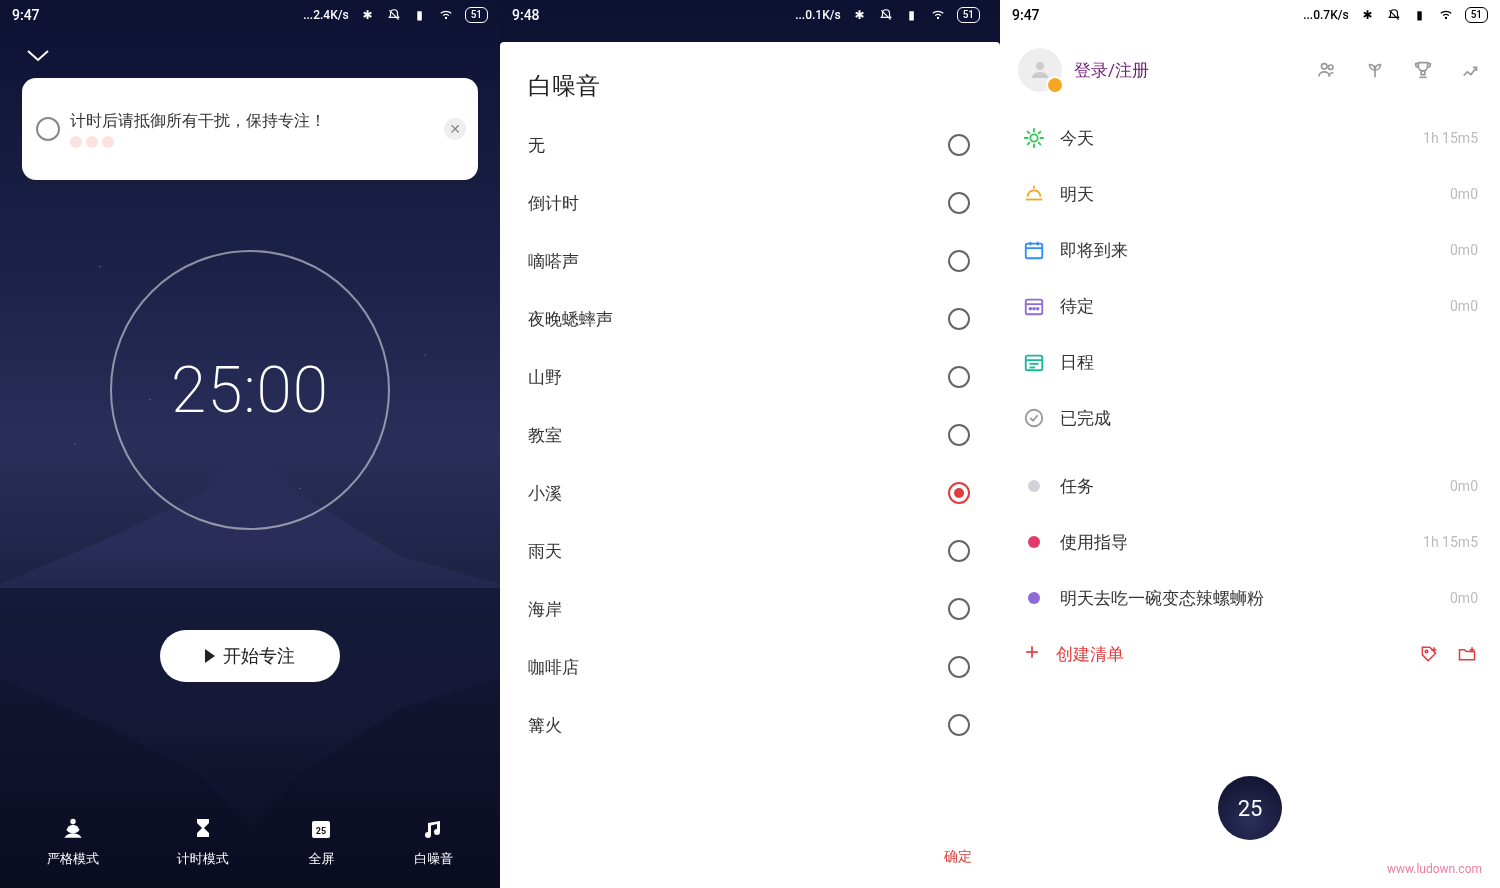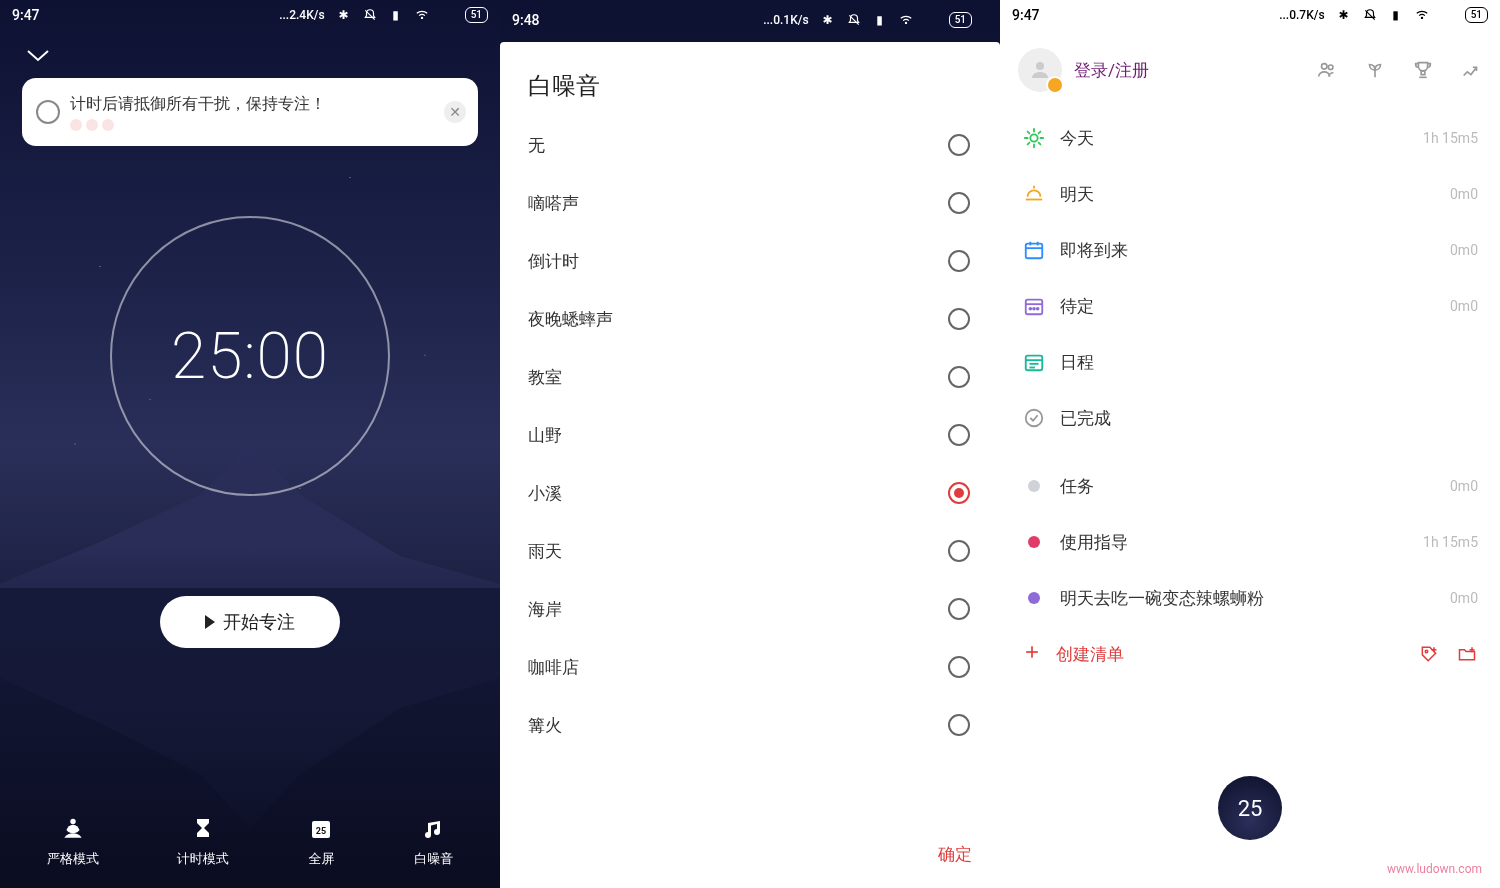--- a/index.html
+++ b/index.html
@@ -4,21 +4,21 @@
 <style>
   * { box-sizing: border-box; margin: 0; padding: 0; }
   body { font-family: -apple-system, "Segoe UI", Roboto, sans-serif; background: #fff; width: 1500px; height: 888px; overflow: hidden; position: relative; display: flex; }
   .phone { width: 500px; height: 888px; position: relative; overflow: hidden; display: flex; flex-direction: column; }
   .statusbar { height: 28px; display: flex; align-items: center; padding: 2px 12px 0 12px; font-size: 14px; font-weight: 500; }
   .statusbar .sb-time { flex: 0 0 auto; }
   .statusbar .sb-gap { flex: 1; }
   .statusbar .sb-right { display: flex; align-items: center; gap: 12px; font-size: 12px; }
   .sb-dark { color: #fff; }
   .sb-light { color: #000; }
-  .sb-batt { border: 1px solid currentColor; border-radius: 6px; padding: 0 5px; font-size: 10px; line-height: 14px; margin-left: 24px; }
+  .sb-batt { border: 1px solid currentColor; border-radius: 6px; padding: 0 5px; font-size: 10px; line-height: 14px; }
   .sb-icon-small { width: 14px; height: 14px; display: inline-flex; align-items: center; justify-content: center; }
 
   
   .p1 { background: linear-gradient(180deg,#0d1233 0%, #1c2148 30%, #2a2f5a 50%, #1a1e3e 70%, #0c0f28 100%); color: #fff; }
   .p1-bg { position: absolute; inset: 0; }
   .p1-bg .stars { position: absolute; inset: 0; background:
     radial-gradient(1px 1px at 20% 30%, #fff8, transparent),
     radial-gradient(1px 1px at 70% 20%, #fff8, transparent),
     radial-gradient(1px 1px at 40% 10%, #fff8, transparent),
     radial-gradient(1px 1px at 85% 40%, #fff6, transparent),
@@ -33,45 +33,45 @@
   }
   .p1-bg .reflection { position: absolute; left: 0; right: 0; bottom: 0; height: 300px; background: linear-gradient(180deg, #151a3a 0%, #0a0c20 100%); }
   .p1-bg .reflection::after { content:""; position:absolute; inset:0; background:
     linear-gradient(180deg, transparent 0%, #2b2f5b55 40%, transparent 100%);
     clip-path: polygon(0% 0%, 0% 30%, 20% 45%, 40% 62%, 50% 80%, 60% 62%, 80% 40%, 100% 30%, 100% 0%);
     opacity: 0.5;
   }
   .p1-content { position: relative; z-index: 2; flex: 1; display: flex; flex-direction: column; }
   .p1-chev { padding: 18px 0 0 24px; color: #fff; }
   .chev-down { width: 28px; height: 18px; }
-  .notice-card { background: #fff; border-radius: 14px; margin: 10px 22px 0 22px; padding: 15px 14px; display: flex; align-items: center; gap: 10px; color: #333; position: relative; }
+  .notice-card { background: #fff; border-radius: 14px; margin: 10px 22px 0 22px; padding: 32px 14px; display: flex; align-items: center; gap: 10px; color: #333; position: relative; }
   .notice-radio { width: 24px; height: 24px; border: 2px solid #888; border-radius: 50%; flex: 0 0 auto; }
   .notice-text { font-size: 16px; line-height: 1.4; }
   .notice-dots { display: flex; gap: 4px; margin-top: 4px; }
   .notice-dots span { width: 12px; height: 12px; border-radius: 50%; background: #fce3e3; }
   .notice-close { position: absolute; right: 12px; top: 50%; transform: translateY(-50%); width: 22px; height: 22px; border-radius: 50%; background: #eee; display: flex; align-items: center; justify-content: center; color: #888; font-size: 14px; }
   .timer-ring { margin: 70px auto 0; width: 280px; height: 280px; border: 2px solid #ffffff80; border-radius: 50%; display: flex; align-items: center; justify-content: center; }
   .timer-time { font-size: 64px; font-weight: 200; letter-spacing: 1px; }
   .start-btn { margin: 100px auto 0; background: #fff; color: #222; border-radius: 999px; width: 180px; height: 52px; display: flex; align-items: center; justify-content: center; gap: 8px; font-size: 18px; font-weight: 500; }
   .play-icon { width: 0; height: 0; border-left: 10px solid #222; border-top: 7px solid transparent; border-bottom: 7px solid transparent; }
   .p1-bottom { margin-top: auto; padding: 16px 8px 20px; display: flex; justify-content: space-around; }
   .p1-tab { display: flex; flex-direction: column; align-items: center; gap: 6px; color: #fff; font-size: 13px; }
   .p1-tab .ti { width: 30px; height: 30px; display: flex; align-items: center; justify-content: center; }
 
   
   .p2 { background: linear-gradient(180deg,#0d1233,#1a1e3e); }
-  .p2 .statusbar { position: absolute; left:0; right:16px; top:0; z-index: 3; align-items: flex-end; }
+  .p2 .statusbar { position: absolute; left:0; right:8px; top:0; z-index: 3; }
   .modal { position: absolute; left: 0; right: 0; top: 42px; bottom: 0; background: #ffffff; color: #222; border-radius: 4px 4px 0 0; display: flex; flex-direction: column; }
   .modal-title { font-size: 24px; font-weight: 500; padding: 28px 28px 14px; }
   .modal-list { flex: 1; overflow: hidden; }
   .modal-row { display: flex; align-items: center; justify-content: space-between; padding: 0 30px 0 28px; height: 58px; font-size: 17px; color: #333; }
   .m-radio { width: 22px; height: 22px; border: 2px solid #666; border-radius: 50%; position: relative; }
   .m-radio.selected { border-color: #e13b3b; }
   .m-radio.selected::after { content:""; position:absolute; inset:4px; background:#e13b3b; border-radius:50%; }
-  .modal-footer { text-align: right; padding: 16px 28px 22px; color: #e13b3b; font-size: 17px; border-top: 1px solid #0000; }
+  .modal-footer { text-align: right; padding: 16px 28px 22px; color: #e13b3b; font-size: 14px; border-top: 1px solid #0000; }
 
   
   .p3 { background: #fff; color: #333; }
   .p3-head { display: flex; align-items: center; padding: 20px 18px 12px; gap: 12px; }
   .avatar { width: 44px; height: 44px; border-radius: 50%; background: #eee; display: flex; align-items: center; justify-content: center; position: relative; }
   .avatar::after { content:""; position:absolute; right:-2px; bottom:-2px; width:14px; height:14px; border-radius:50%; background:#f5a623; border:2px solid #fff; }
   .login-text { color: #701a75; font-size: 17px; }
   .p3-head-icons { margin-left: auto; display: flex; gap: 26px; color: #888; }
   .hi { width: 22px; height: 22px; display:flex; align-items:center; justify-content:center; }
   .p3-list { padding: 6px 0 0; }
@@ -212,37 +212,37 @@
     </span>
   </div>
   <div class="modal">
     <div class="modal-title">白噪音</div>
     <div class="modal-list" id="wn-list">
         <div class="modal-row">
           <span>无</span>
           <span class="m-radio"></span>
         </div>
         <div class="modal-row">
+          <span>倒计时</span>
+          <span class="m-radio"></span>
+        </div>
+        <div class="modal-row">
           <span>嘀嗒声</span>
           <span class="m-radio"></span>
         </div>
         <div class="modal-row">
-          <span>倒计时</span>
-          <span class="m-radio"></span>
-        </div>
-        <div class="modal-row">
           <span>夜晚蟋蟀声</span>
           <span class="m-radio"></span>
         </div>
         <div class="modal-row">
+          <span>山野</span>
+          <span class="m-radio"></span>
+        </div>
+        <div class="modal-row">
           <span>教室</span>
-          <span class="m-radio"></span>
-        </div>
-        <div class="modal-row">
-          <span>山野</span>
           <span class="m-radio"></span>
         </div>
         <div class="modal-row">
           <span>小溪</span>
           <span class="m-radio selected"></span>
         </div>
         <div class="modal-row">
           <span>雨天</span>
           <span class="m-radio"></span>
         </div>

